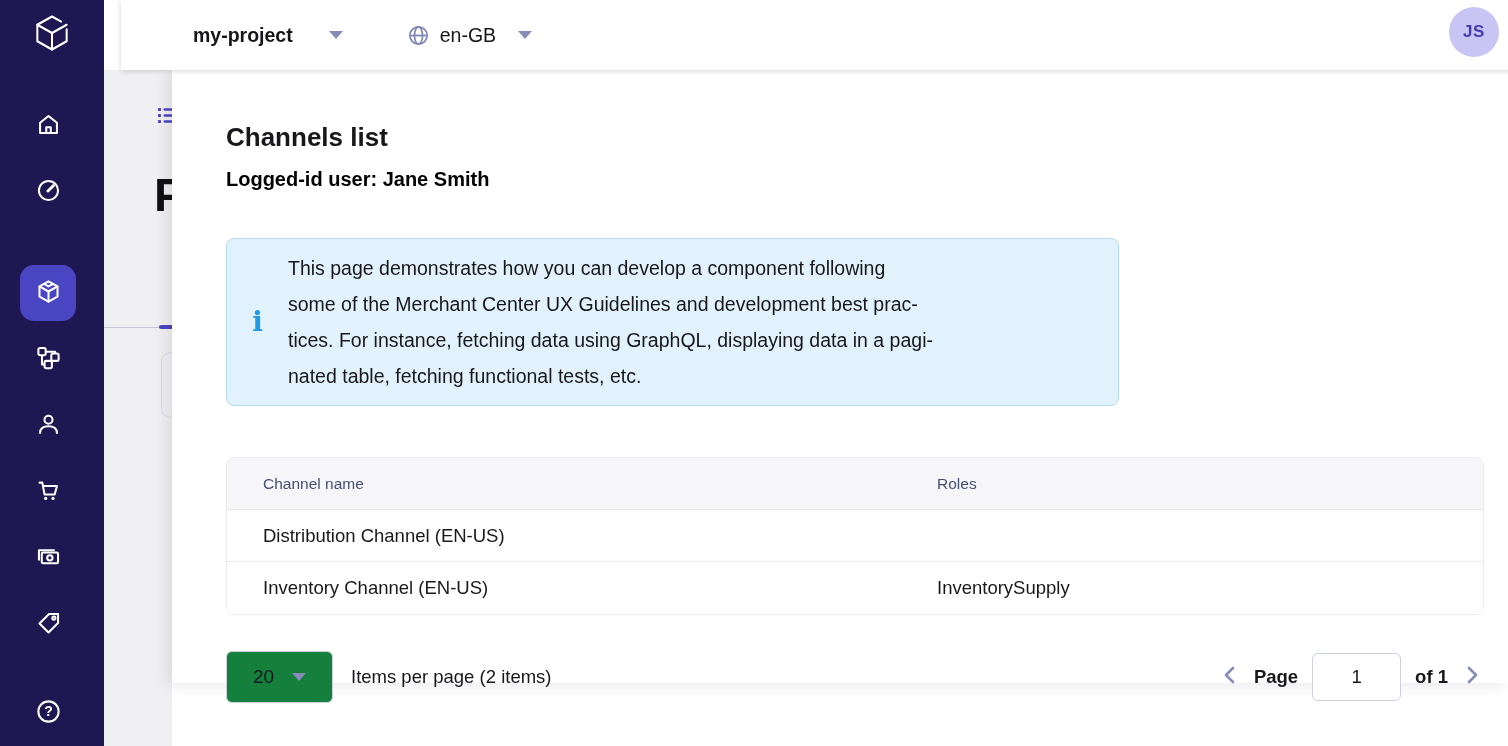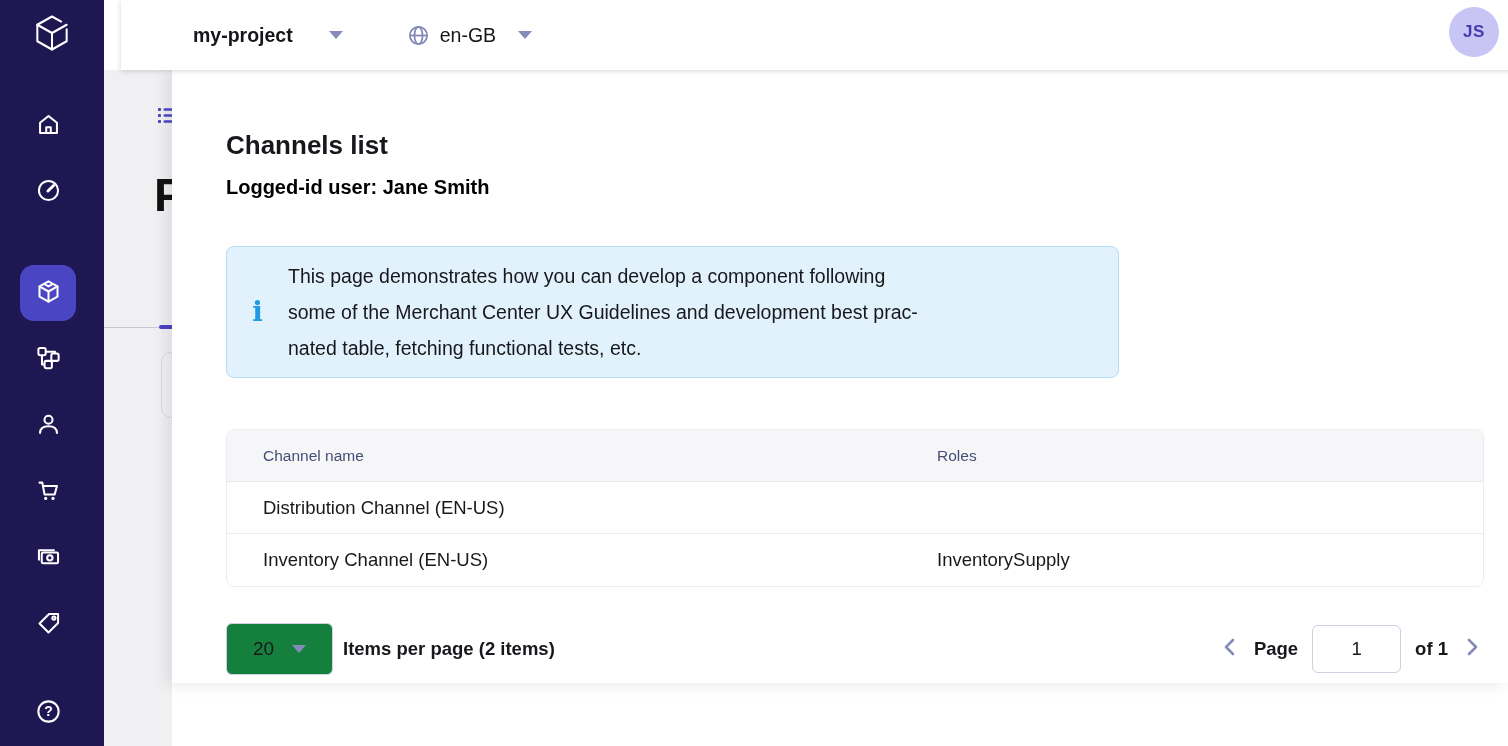--- a/index.html
+++ b/index.html
@@ -38,21 +38,21 @@
   .frag-list-icon { position:absolute; left:54px; top:37px; }
   .frag-heading { position:absolute; left:50px; top:92px; font-size:47px; font-weight:700; color:#111; line-height:1.4; }
   .frag-tabline { position:absolute; left:0; top:257px; width:68px; height:1px; background:#c9c9d6; }
   .frag-tab-active { position:absolute; left:55px; top:255px; width:13px; height:4px; background:#4a44c4; border-radius:2px 0 0 2px; }
   .frag-input { position:absolute; left:57px; top:282px; width:30px; height:66px; background:#f1f1f4; border:1px solid #d8d8e0; border-radius:10px; }
 
   
   .modal {
     position:absolute; left:172px; top:70px; width:1336px; height:613px; background:#fff; z-index:10;
     box-shadow:-5px 2px 14px rgba(25,25,60,0.10);
-    padding:16px 24px 0 54px;
+    padding:8px 24px 0 54px;
   }
   .page-title { margin-top:44px; font-size:26px; font-weight:700; color:#17171c; }
   .page-subtitle { margin-top:15px; font-size:20px; font-weight:600; color:#000000; }
 
   .infobox {
     margin-top:47px; width:893px; border-radius:8px;
     background:#e1f2fc; border:1px solid #b4dcf5;
     display:flex; align-items:center; padding:11px 20px 11px 0;
   }
   .info-icon { width:61px; flex:0 0 61px; text-align:center; font-family:"DejaVu Serif", serif; font-weight:700; font-size:28px; color:#1e9be2; line-height:1; }
@@ -64,21 +64,21 @@
   .col-roles { flex:1; }
   .trow { display:flex; height:52px; align-items:center; font-size:18.5px; color:#191919; border-bottom:1px solid #ececf0; background:#fff; cursor:pointer; }
   .trow:last-child { border-bottom:none; }
 
   .pagebar { margin-top:36px; width:1258px; display:flex; align-items:center; }
   .size-select {
     width:107px; height:52px; border:1px solid #ccd0e0; border-radius:6px; background:#15803d;
     display:flex; align-items:center; justify-content:center; font-size:19px; color:#17171c; cursor:pointer;
   }
   .size-select .caret { margin-left:18px; }
-  .items-label { margin-left:10px; font-size:18.5px; font-weight:700; }
+  .items-label { margin-left:18px; font-size:18.5px; font-weight:400; }
   .pager { margin-left:auto; display:flex; align-items:center; }
   .pg-chevron { width:24px; height:24px; display:flex; align-items:center; justify-content:center; cursor:pointer; }
   .pg-label { font-size:18.5px; font-weight:600; margin:0 0 0 12px; }
   .pg-input {
     width:89px; height:48px; margin-left:14px; border:1px solid #ccd0e0; border-radius:6px;
     text-align:center; font-size:18.5px; font-family:"Liberation Sans", sans-serif; color:#17171c; outline:none; background:#fff;
   }
   .pg-total { font-size:18.5px; font-weight:600; margin-left:14px; }
   .pg-next { margin-left:12px; }
 </style>
@@ -219,20 +219,21 @@
 
 <div class="modal">
   <div class="page-title">Channels list</div>
   <div class="page-subtitle">Logged-id user: Jane Smith</div>
 
   <div class="infobox">
     <div class="info-icon">i</div>
     <div class="info-text">
       <div>This page demonstrates how you can develop a component following</div>
       <div>some of the Merchant Center UX Guidelines and development best prac-</div>
+      <div>tices. For instance, fetching data using GraphQL, displaying data in a pagi-</div>
       <div>nated table, fetching functional tests, etc.</div>
     </div>
   </div>
 
   <div class="ctable">
     <div class="thead">
       <div class="col-name">Channel name</div>
       <div class="col-roles">Roles</div>
     </div>
     <div class="trow">

